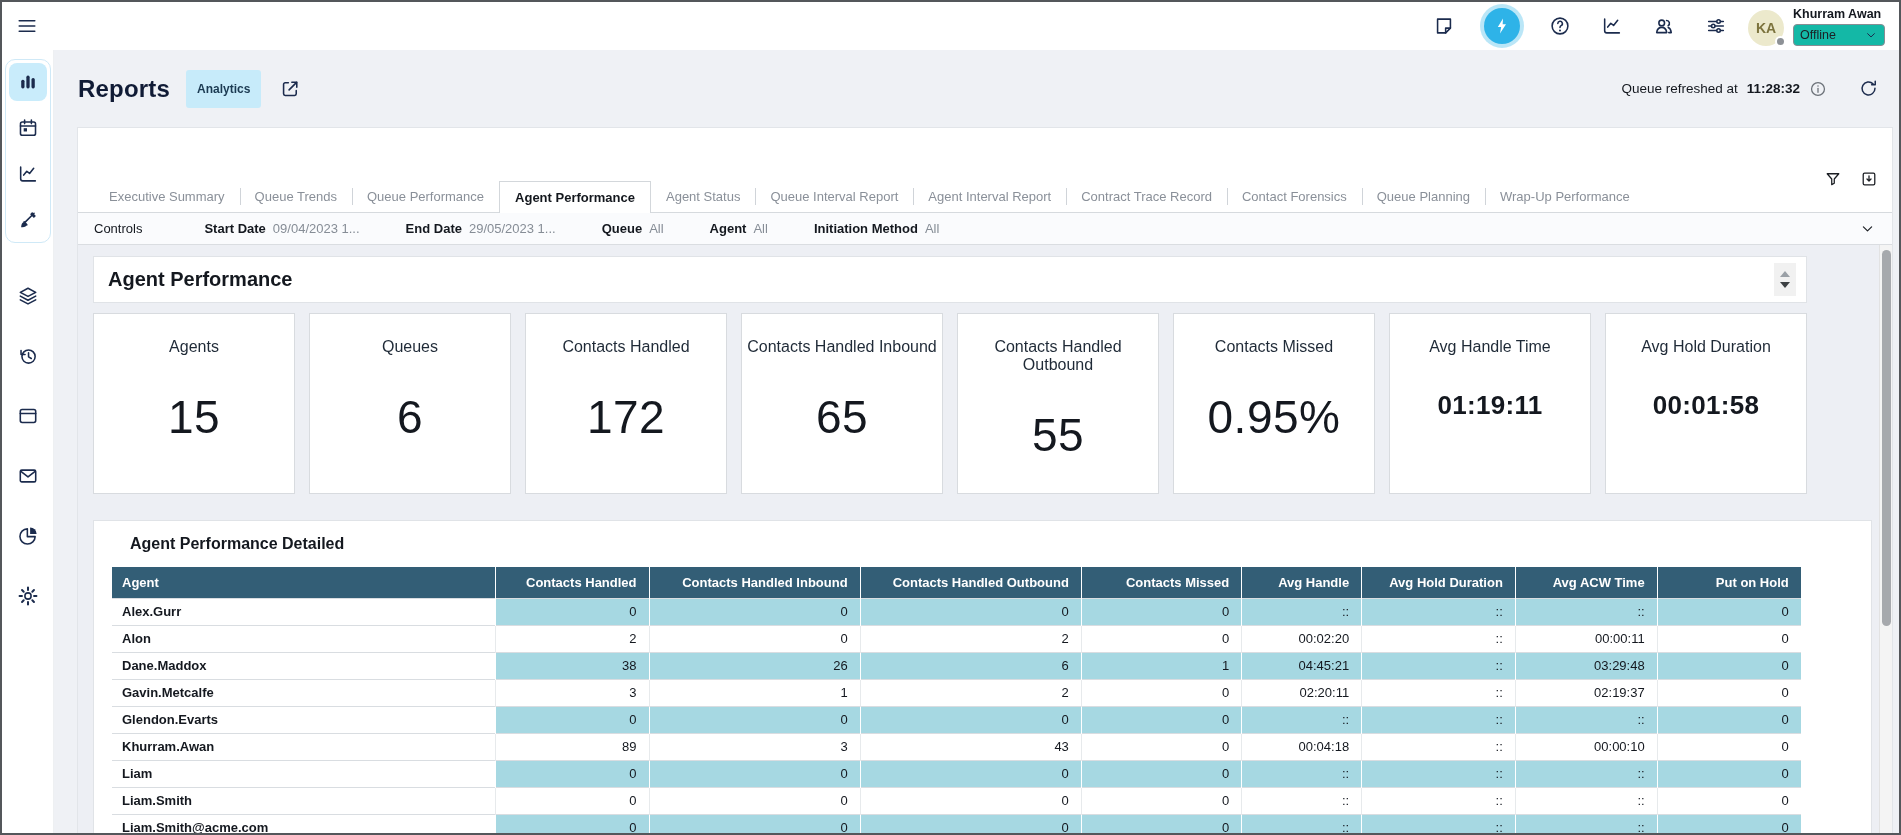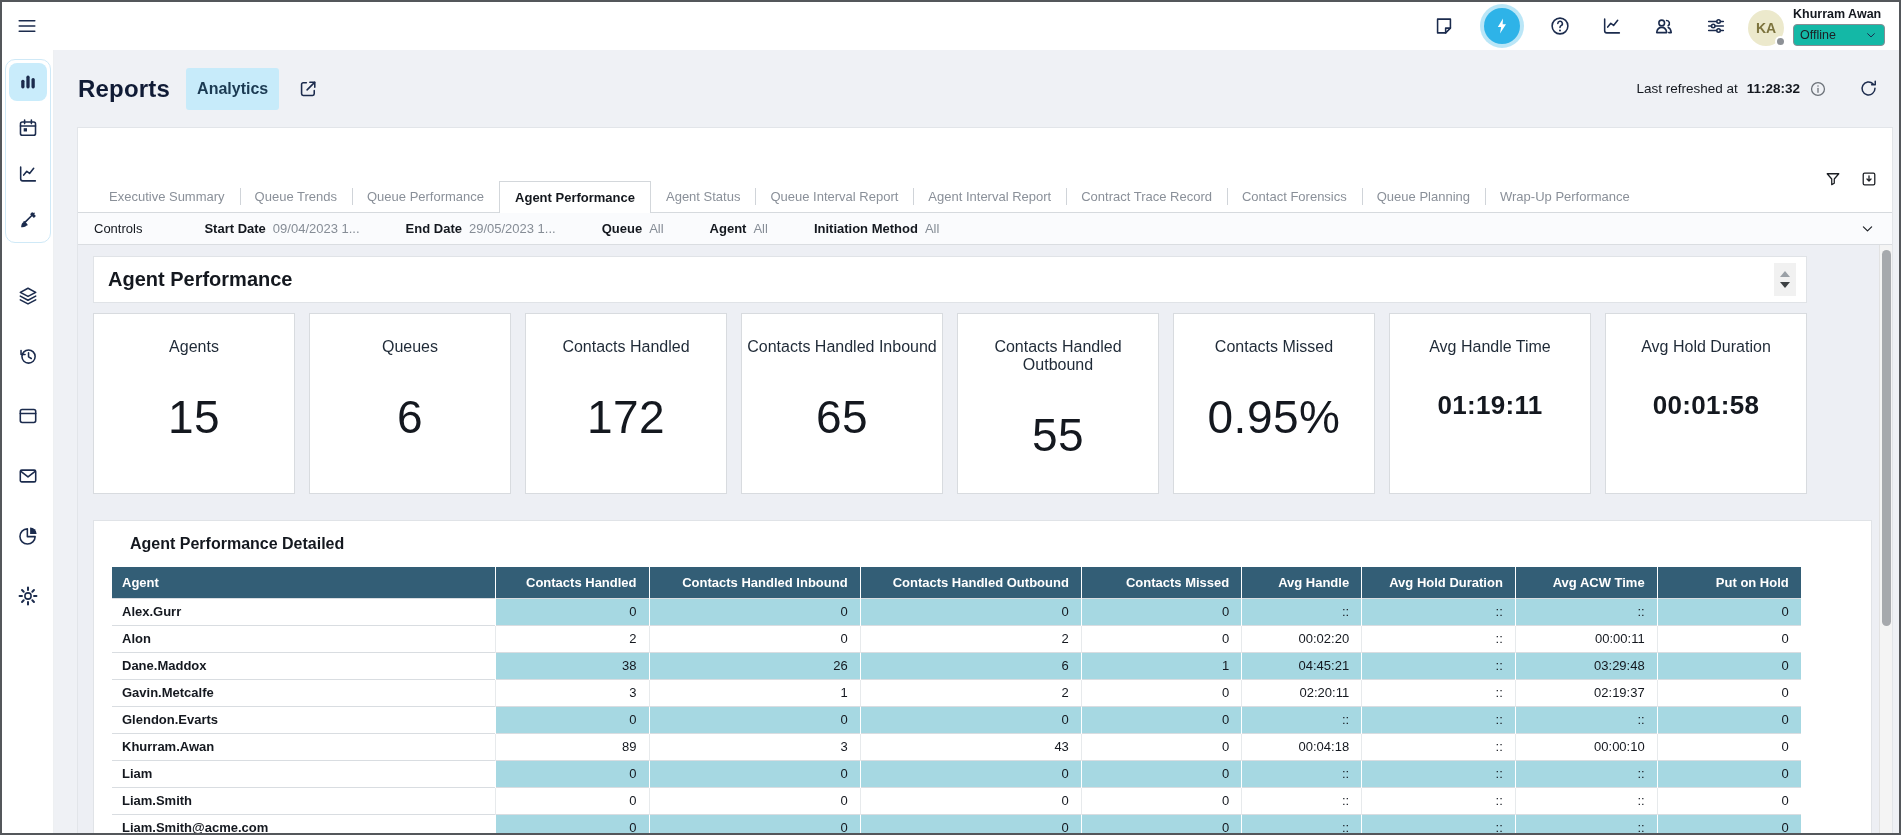--- a/index.html
+++ b/index.html
@@ -34,21 +34,21 @@
   .side-group{display:flex;flex-direction:column;align-items:center}
   .side-group.bordered{border:1px solid #cfe9f7;border-radius:10px;padding:3px;gap:8px;margin-bottom:30px}
   .side-group.plain{gap:22px;margin-top:4px}
   .side-item{width:38px;height:38px;border-radius:8px;display:flex;align-items:center;justify-content:center;color:var(--navy);cursor:pointer}
   .side-item.active{background:var(--active-nav-bg)}
 
   
   .main{position:absolute;left:52px;top:48px;right:0;bottom:0}
   .page-head{height:77px;display:flex;align-items:center;padding:0 20px 0 24px}
   .page-head h1{font-size:24px;font-weight:700;color:#101b35;margin:0 16px 0 0;letter-spacing:.2px}
-  .badge{background:#c7ebfa;color:#1b3a52;font-size:16px;font-weight:700;padding:12px 11px;border-radius:3px;margin-right:18px}
+  .badge{background:#c7ebfa;color:#1b3a52;font-size:12px;font-weight:700;padding:12px 11px;border-radius:3px;margin-right:18px}
   .refresh-area{margin-left:auto;display:flex;align-items:center;gap:9px;font-size:13.5px;color:var(--ink)}
   .refresh-area b{font-weight:700}
   .icon.gray{color:#6b7178;width:18px;height:18px}
   .icon.refresh{margin-left:22px;width:21px;height:21px}
 
   
   .panel{position:absolute;left:23px;right:6px;top:77px;bottom:0;background:#fff;border:1px solid #e2e5e9;border-bottom:none}
   .panel-actions{position:absolute;top:42px;right:14px;display:flex;gap:18px;z-index:3}
   .panel-actions .icon{width:18px;height:18px;color:#1c1f24;cursor:pointer}
   .tabs{position:absolute;left:16px;right:70px;top:53px;height:31px;display:flex;align-items:stretch;z-index:2}
@@ -274,21 +274,21 @@
       <h1>Reports</h1>
       <span class="badge">Analytics</span>
       <span class="icon">
           <svg viewBox="0 0 24 24" fill="none" stroke="currentColor" stroke-width="1.7" stroke-linecap="round" stroke-linejoin="round">
             <path d="M10.2 5.2H6.7A1.7 1.7 0 0 0 5 6.9v10.4A1.7 1.7 0 0 0 6.7 19h10.4a1.7 1.7 0 0 0 1.7-1.7v-3.5"></path>
             <path d="M14 4.6h5.4V10"></path>
             <path d="M19.2 4.8 11 13"></path>
           </svg>
         </span>
       <div class="refresh-area">
-        <span>Last refreshed at</span>
+        <span>Queue refreshed at</span>
         <b>11:28:32</b>
         <span class="icon gray">
             <svg viewBox="0 0 24 24" fill="none" stroke="currentColor" stroke-width="1.7" stroke-linecap="round" stroke-linejoin="round">
               <circle cx="12" cy="12" r="8.6"></circle>
               <path d="M12 11.2v5.2"></path>
               <circle cx="12" cy="8.1" r="1" fill="currentColor" stroke="none"></circle>
             </svg>
           </span>
         <span class="icon refresh">
             <svg viewBox="0 0 24 24" fill="none" stroke="currentColor" stroke-width="1.7" stroke-linecap="round" stroke-linejoin="round">

